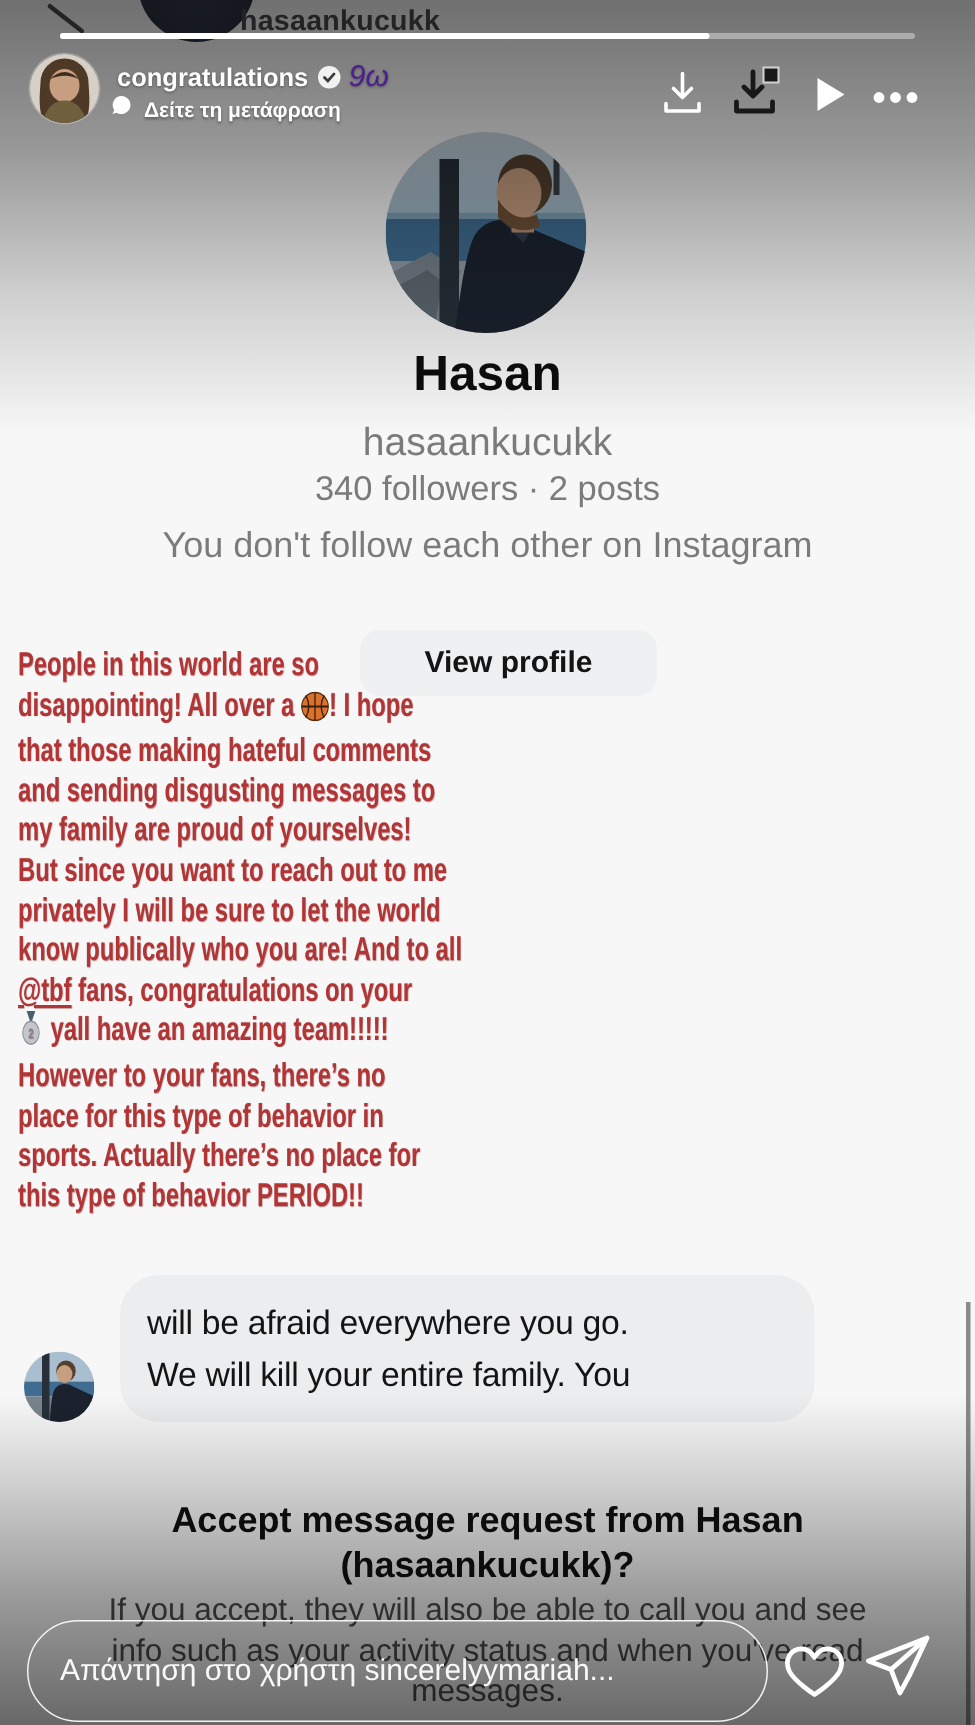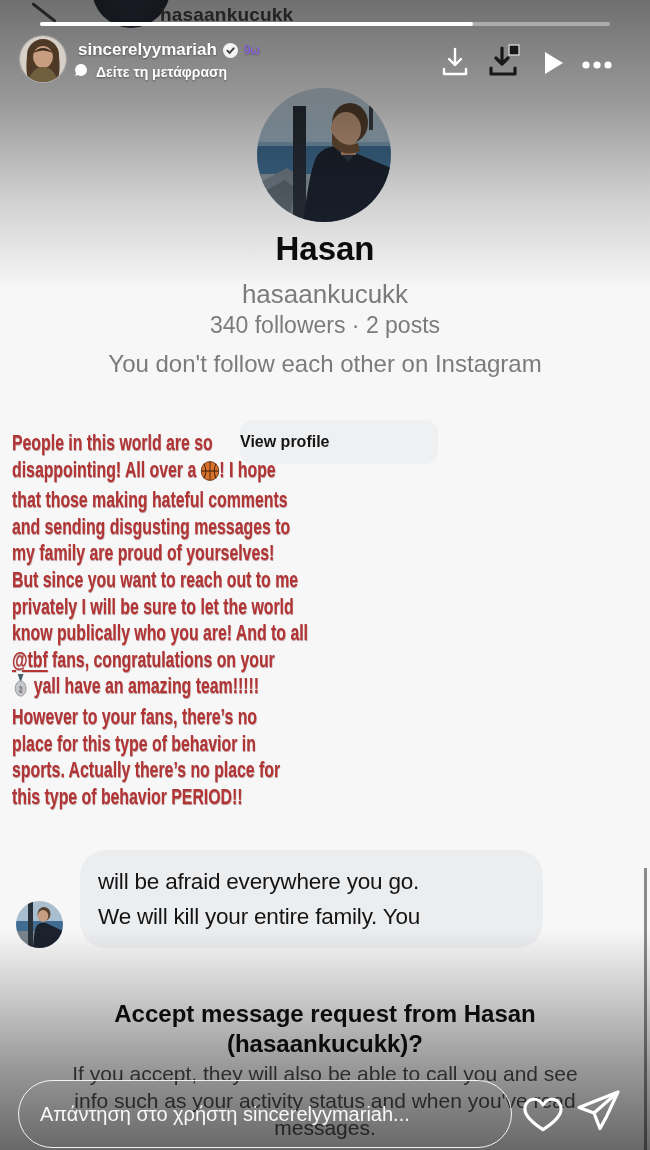--- a/index.html
+++ b/index.html
@@ -10,21 +10,21 @@
   .thread-title{left:160px;top:4px;font-size:19px;font-weight:700;color:#4a4a4a;letter-spacing:.2px;}
   .back-chevron{left:33px;top:2px;width:30px;height:3px;background:#4b4b4b;transform:rotate(38deg);transform-origin:left top;border-radius:2px;}
   .top-avatar{left:92px;top:-50px;width:78px;height:78px;border-radius:50%;background:radial-gradient(circle at 50% 40%,#3a4152 0%,#2b3240 70%);}
   .profile-avatar{left:257px;top:88px;width:134px;height:134px;border-radius:50%;overflow:hidden;}
   .ctr{left:0;right:0;text-align:center;}
   .p-name{top:230px;font-size:33px;font-weight:800;color:#0d0d0d;}
   .p-user{top:279px;font-size:26px;color:#7b7b7b;}
   .p-stats{top:312px;font-size:23px;color:#7b7b7b;}
   .p-rel{top:350px;font-size:24px;color:#7b7b7b;}
   .view-btn{left:240px;top:420px;width:198px;height:44px;border-radius:13px;background:#eef0f2;border:none;
-    font-size:16px;font-weight:700;color:#141414;line-height:44px;text-align:left;padding:0;}
+    font-size:20px;font-weight:700;color:#141414;line-height:44px;text-align:center;padding:0;}
   .timestamp{top:804px;font-size:21px;font-weight:500;color:#8b8b8b;letter-spacing:.5px;}
   .bubble{left:80px;top:850px;width:463px;height:98px;border-radius:26px;background:#ecedef;padding:14px 18px;
     font-size:22.5px;font-weight:500;color:#141414;line-height:35px;letter-spacing:-.2px;}
   .msg-avatar{left:16px;top:901px;width:47px;height:47px;border-radius:50%;overflow:hidden;}
   .edge-line{left:644px;top:868px;width:3px;height:282px;background:rgba(50,50,50,.55);}
   .req-t1{top:1000px;font-size:24px;font-weight:700;color:#101010;}
   .req-t2{top:1030px;font-size:24px;font-weight:700;color:#101010;}
   .req-b{font-size:21px;color:#4c4c4c;}
   .req-b1{top:1062px}.req-b2{top:1089px}.req-b3{top:1116px}
   
@@ -37,21 +37,21 @@
   .scrim-top{left:0;top:0;width:650px;height:290px;pointer-events:none;
     background:linear-gradient(to bottom,rgba(0,0,0,.55) 0%,rgba(0,0,0,.38) 35%,rgba(0,0,0,.16) 68%,rgba(0,0,0,0) 100%);}
   .scrim-bottom{left:0;top:930px;width:650px;height:220px;pointer-events:none;
     background:linear-gradient(to bottom,rgba(0,0,0,0) 0%,rgba(0,0,0,.18) 30%,rgba(0,0,0,.38) 62%,rgba(0,0,0,.58) 100%);}
   
   .progress-track{left:40px;top:22px;width:570px;height:4px;border-radius:2px;background:rgba(255,255,255,.38);}
   .progress-fill{width:76%;height:100%;border-radius:2px;background:#fff;}
   .story-avatar{left:20px;top:36px;width:46px;height:46px;border-radius:50%;overflow:hidden;box-shadow:0 0 0 1px rgba(255,255,255,.25);}
   .hdr-row1{left:78px;top:40px;display:flex;align-items:center;gap:6px;}
   .hdr-user{font-size:17px;font-weight:600;color:#fff;text-shadow:0 1px 2px rgba(0,0,0,.4);}
-  .hdr-time{font-size:12px;color:#8b5cf6;text-shadow:0 1px 2px rgba(0,0,0,.4);}
+  .hdr-time{font-size:20px;color:#4c1d95;text-shadow:0 1px 2px rgba(0,0,0,.4);font-style:italic;}
   .badge{width:15px;height:15px;border-radius:50%;background:#f2f2f2;display:inline-flex;align-items:center;justify-content:center;}
   .hdr-row2{left:74px;top:63px;display:flex;align-items:center;gap:8px;}
   .hdr-trans{font-size:14px;font-weight:600;color:#fff;text-shadow:0 1px 2px rgba(0,0,0,.4);}
   .act{background:none;border:none;padding:0;cursor:pointer;}
   .act-dl{left:441px;top:46px;}
   .act-dl2{left:487px;top:43px;}
   .act-play{left:544px;top:51px;}
   .act-more{left:581px;top:58px;}
   .reply-pill{left:18px;top:1080px;width:494px;height:68px;border:1.6px solid rgba(255,255,255,.9);border-radius:34px;background:transparent;}
   .reply-input{position:absolute;left:38px;top:1082px;width:450px;height:64px;background:transparent;border:none;outline:none;
@@ -162,21 +162,21 @@
       <rect width="46" height="46" fill="#d6d0c6"></rect>
       <circle cx="23" cy="19" r="16" fill="#4e3826"></circle>
       <path d="M7 20 Q5 40 10 46 L36 46 Q41 40 39 20 Z" fill="#4e3826"></path>
       <ellipse cx="23" cy="21" rx="10" ry="11" fill="#c79e80"></ellipse>
       <path d="M13 17 Q23 7 33 17 Q23 12 13 17 Z" fill="#3f2d1e"></path>
       <path d="M8 46 Q12 31 23 31 Q34 31 38 46 Z" fill="#6f5f3d"></path>
     </svg>
   </div>
 
   <div class="abs hdr-row1">
-    <span class="hdr-user">sincerelyymariah</span>
+    <span class="hdr-user">congratulations</span>
     <span class="badge">
       <svg width="11" height="11" viewBox="0 0 12 12">
           <path d="M2.5 6.2 L5 8.7 L9.5 3.6" stroke="#3c3c3c" stroke-width="2" fill="none" stroke-linecap="round"></path>
         </svg>
     </span>
     <span class="hdr-time">9ω</span>
   </div>
 
   <div class="abs hdr-row2">
     <span>

